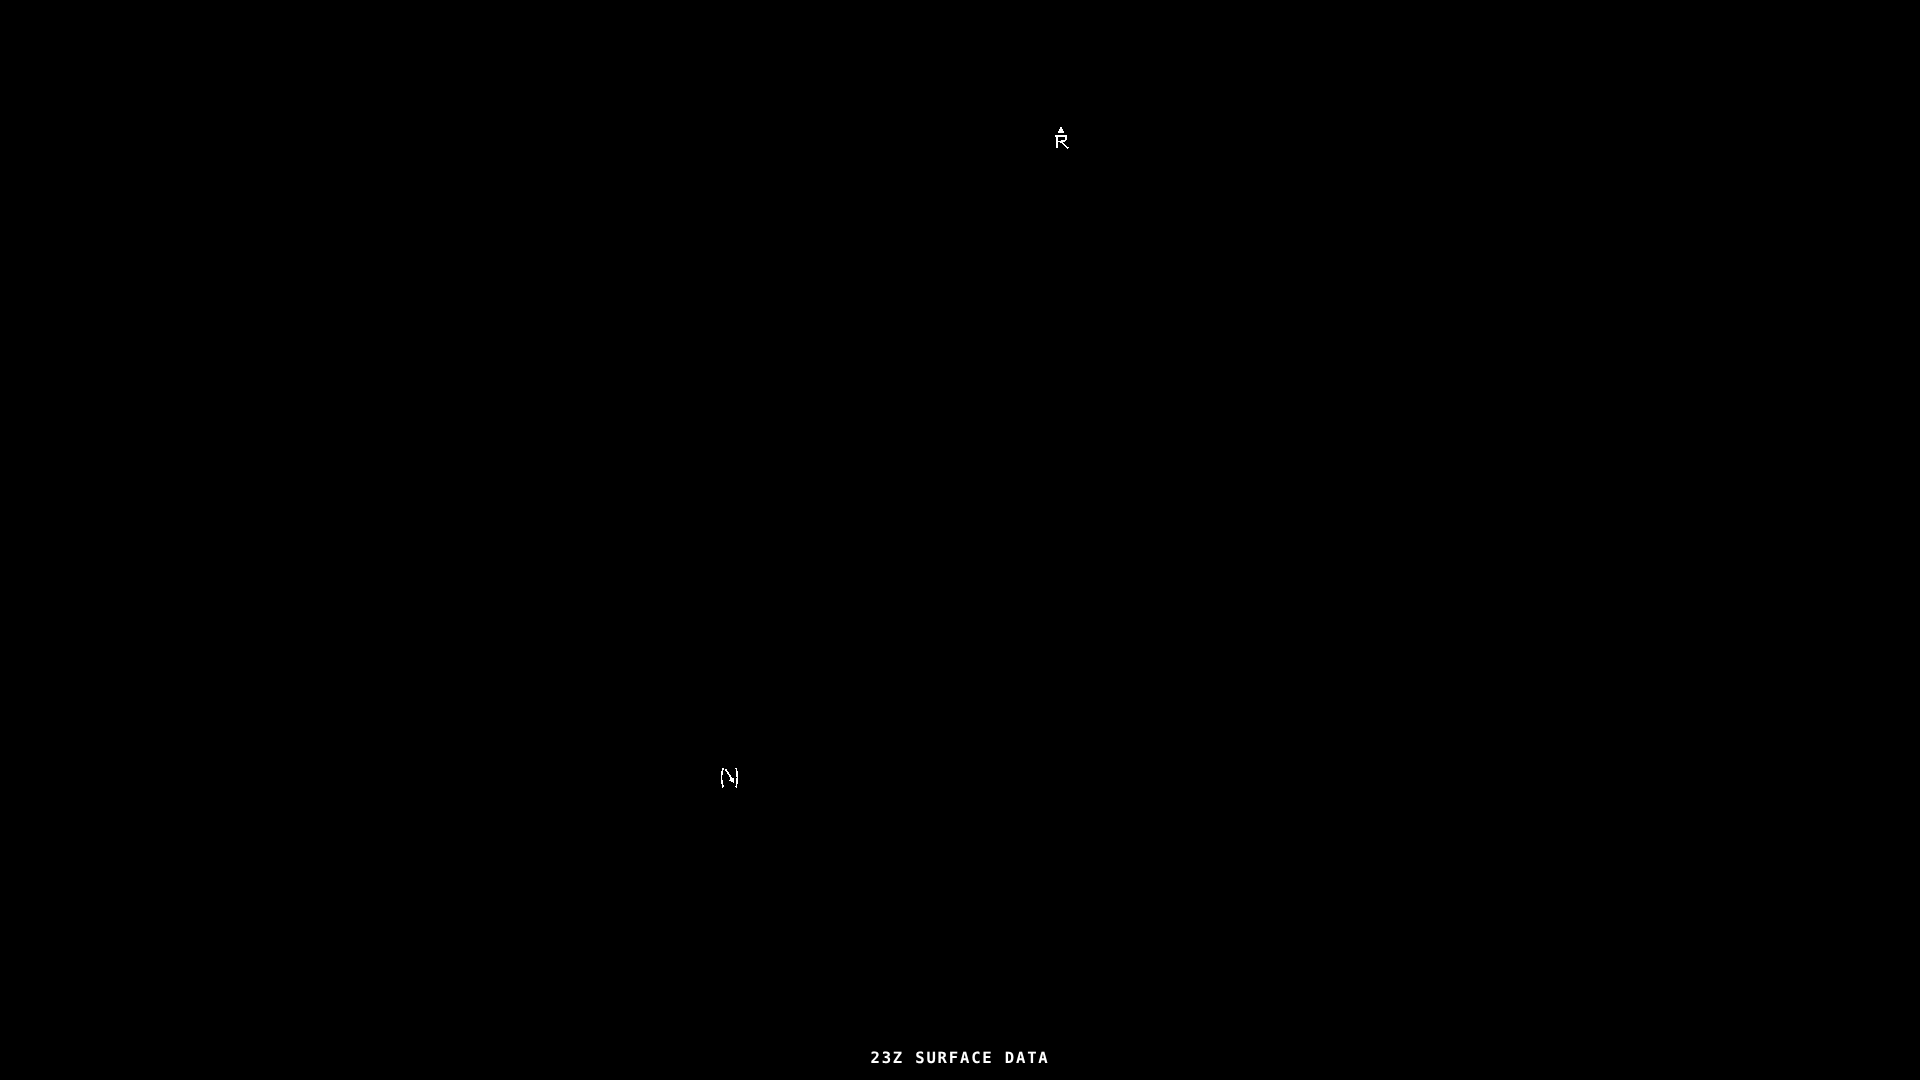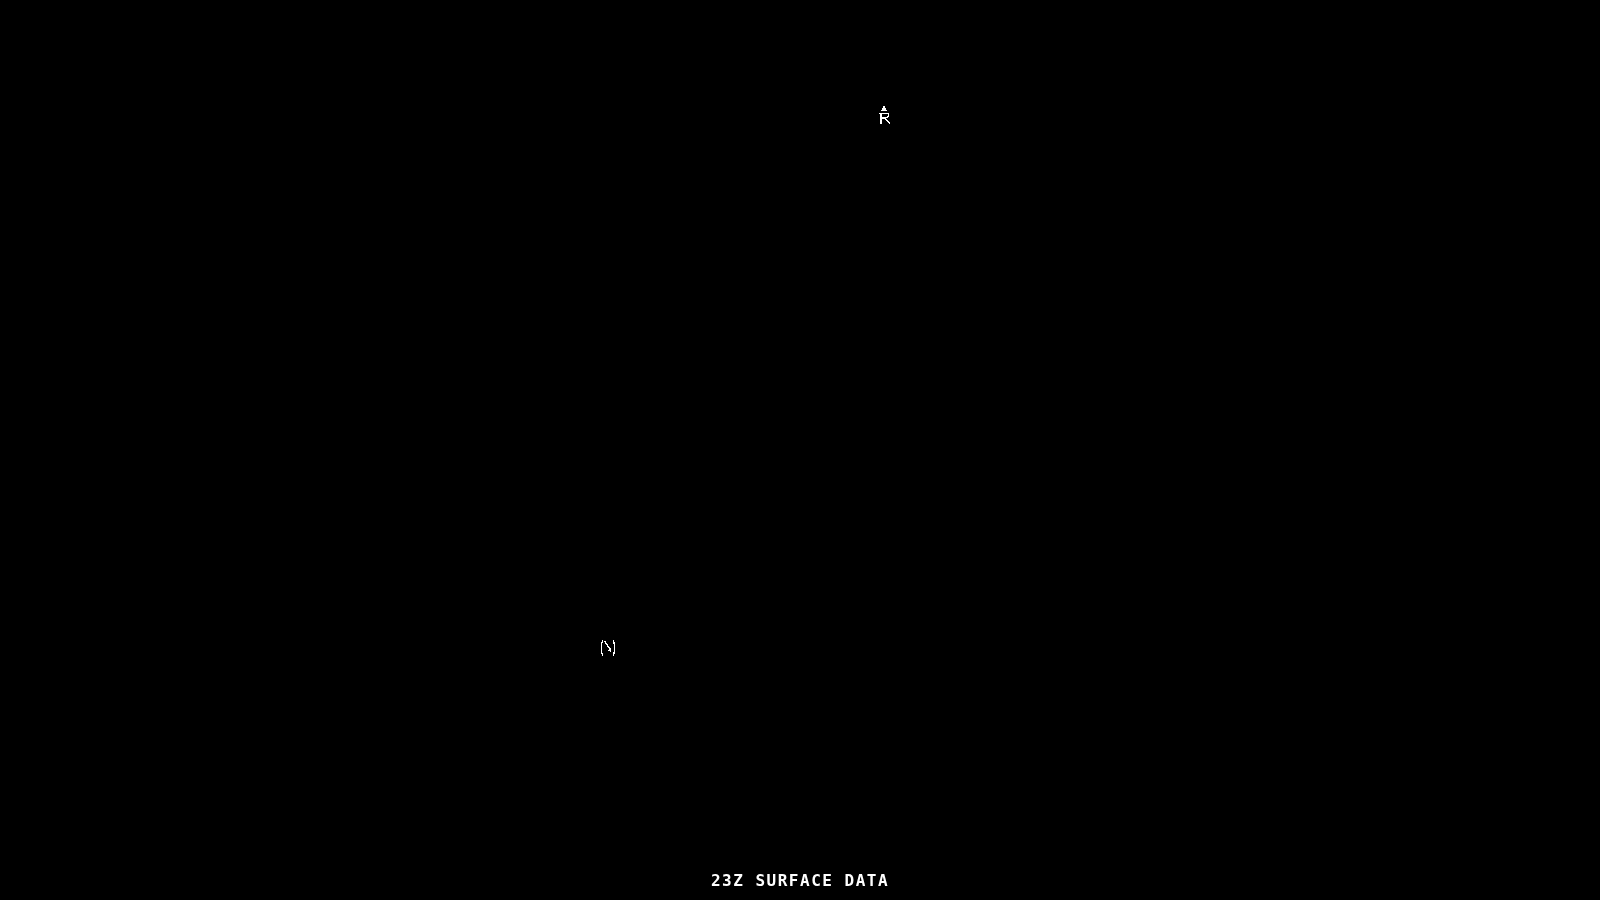--- a/index.html
+++ b/index.html
@@ -49,21 +49,21 @@
     stroke: none;
   }
   .footer-label {
     position: absolute;
     left: 0;
     right: 0;
     bottom: 10px;
     text-align: center;
     color: var(--foreground, #ffffff);
     font-family: "DejaVu Sans Mono", "Liberation Mono", monospace;
-    font-size: 16px;
+    font-size: 13px;
     font-weight: bold;
     letter-spacing: 1.5px;
     white-space: pre;
   }
 </style>
 </head>
 <body>
 
 <div class="display-canvas">
 

